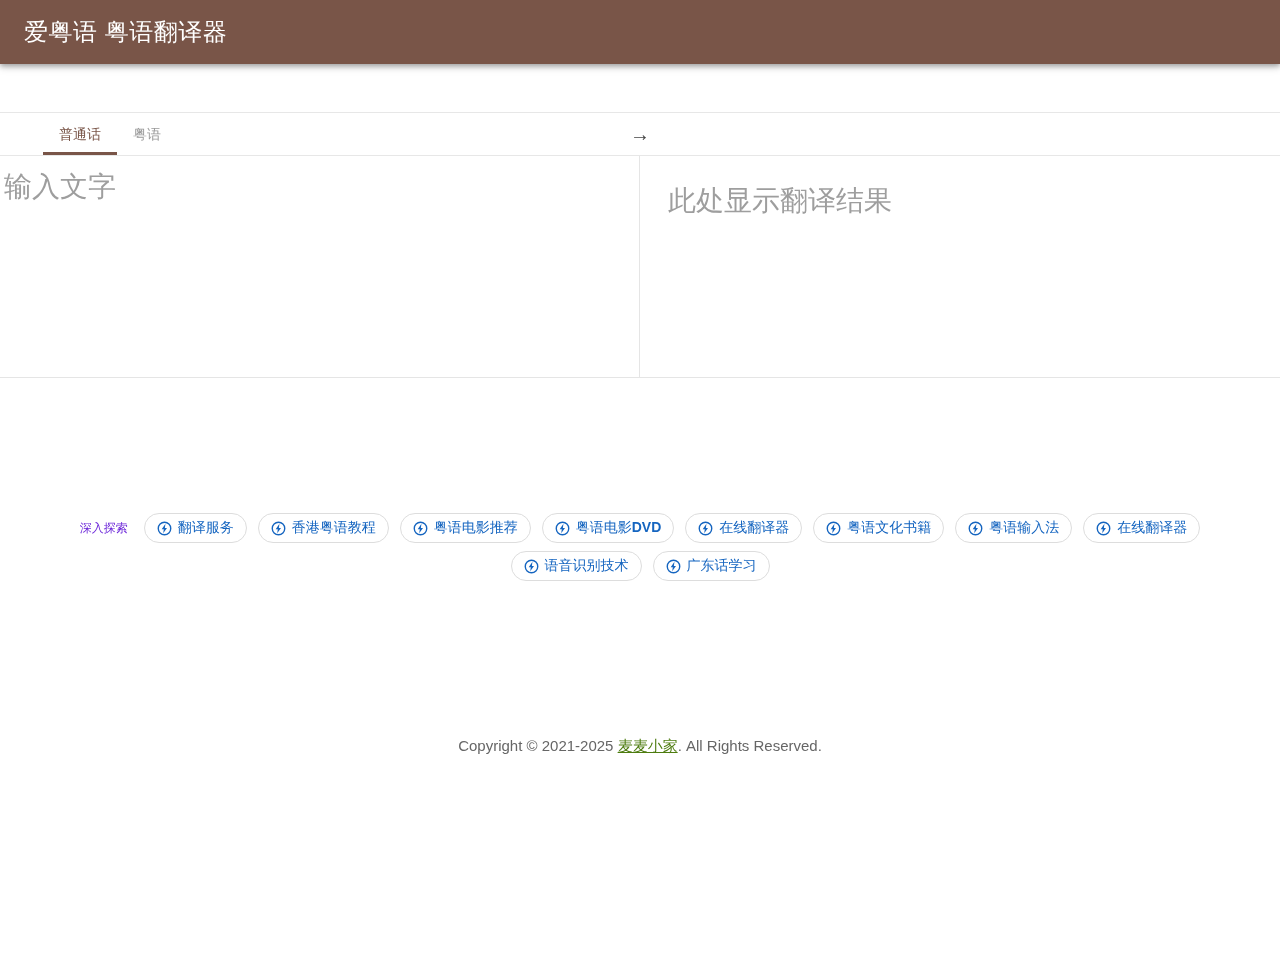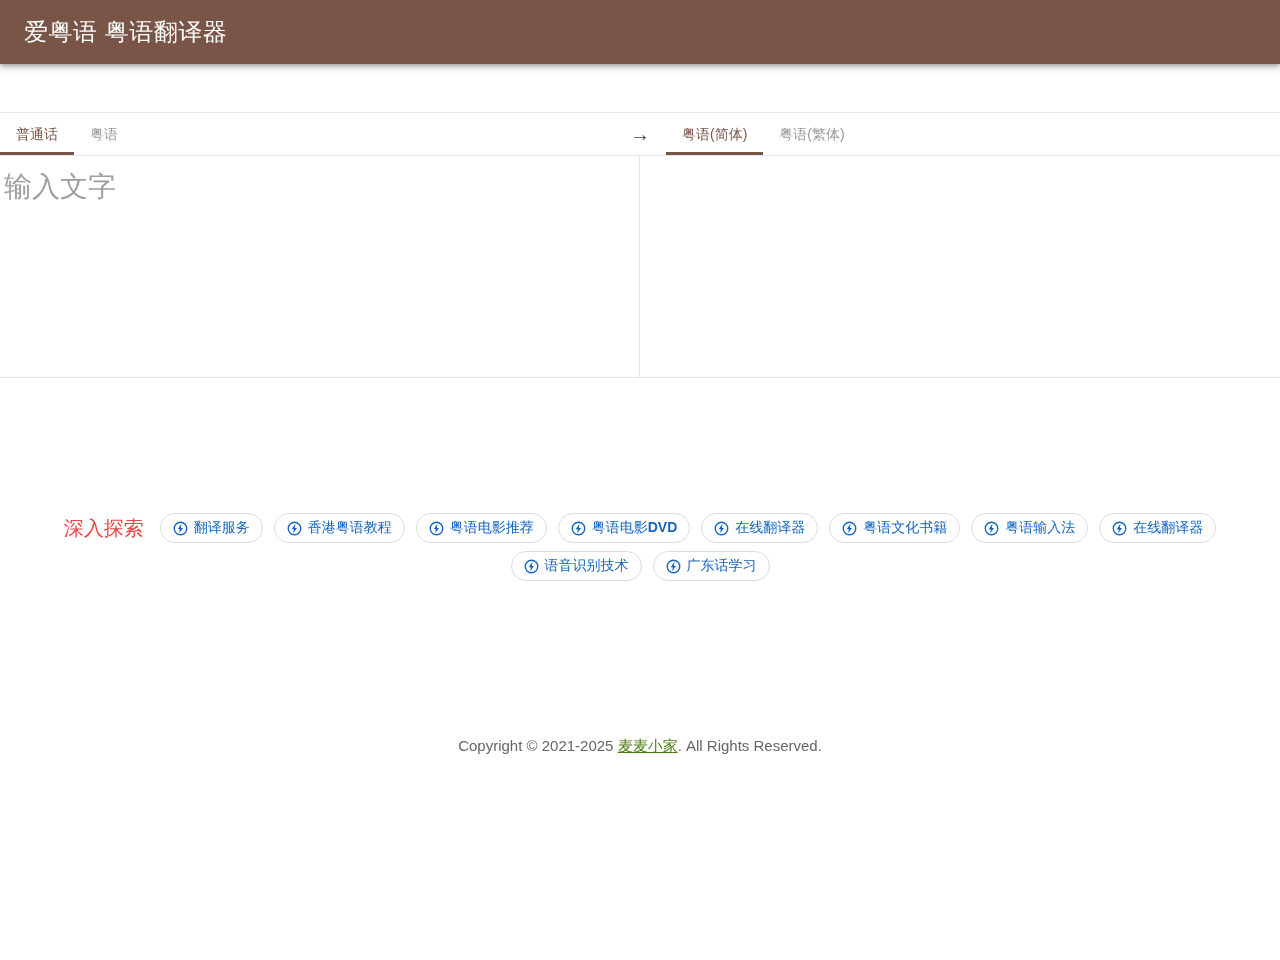--- a/index.html
+++ b/index.html
@@ -19,21 +19,21 @@
   .tabbar {
     margin-top:48px; height:44px;
     border-top:1px solid #e7e7e7; border-bottom:1px solid #e7e7e7;
     display:flex;
   }
   .tabbar-half { width:640px; display:flex; align-items:stretch; }
   .tab {
     padding:0 16px; line-height:42px; font-size:14px; color:#999;
     cursor:pointer; position:relative; white-space:nowrap;
   }
-  .tab.active { color:#795548; }
+  .tab.active { color:#795548;margin-left:43px; }
   .tab.active::after {
     content:""; position:absolute; left:0; right:0; bottom:0;
     height:3px; background:#795548;
   }
   .arrow {
     margin-left:-10px; width:36px; line-height:42px; text-align:left;
     font-size:20px; font-weight:bold; color:#444;
   }
 
   
@@ -47,21 +47,21 @@
   }
   .panel.left textarea::placeholder { color:#9e9e9e; opacity:1; }
   .panel.right { padding:26px 28px; font-size:28px; color:#9e9e9e; }
 
   
   .explore {
     margin:135px auto 0; width:1210px;
     display:flex; flex-wrap:wrap; justify-content:center; align-items:center;
     gap:8px 11px;
   }
-  .explore-label { font-size:20px; color:#ef4444; margin-right:5px; white-space:nowrap; }
+  .explore-label { font-size:12px; color:#6d28d9; margin-right:5px; white-space:nowrap; }
   .tag {
     display:inline-flex; align-items:center; gap:6px; height:30px;
     padding:0 12px; border:1px solid #ddd; border-radius:16px;
     color:#1565c0; font-size:14px; text-decoration:none; cursor:pointer;
     white-space:nowrap; background:#fff;
   }
   .tag svg { flex:none; display:block; }
   .tag b { font-weight:700; }
 
   
@@ -75,31 +75,28 @@
   <div class="app-title">爱粤语 粤语翻译器</div>
 </header>
 
 <div class="tabbar">
   <div class="tabbar-half">
       <div class="tab active">普通话</div>
       <div class="tab">粤语</div>
     </div>
   <div class="tabbar-half">
     <div class="arrow">→</div>
-    <div style="display:flex">
-        <div class="tab active">粤语(简体)</div>
-        <div class="tab">粤语(繁体)</div>
-      </div>
   </div>
 </div>
 
 <div class="panels">
   <div class="panel left">
     <textarea placeholder="输入文字" style=""></textarea>
   </div>
+  <div class="panel right">此处显示翻译结果</div>
 </div>
 
 <div class="explore">
   <span class="explore-label">深入探索</span>
 <a class="tag">
       <svg width="15" height="15" viewBox="0 0 24 24">
         <circle cx="12" cy="12" r="10" fill="none" stroke="currentColor" stroke-width="2.2"></circle>
         <path fill="currentColor" d="M13.5 4.5 7.5 13h3.4l-1 6.5L16 11h-3.4z"></path>
       </svg>
       <span>翻译服务</span>

